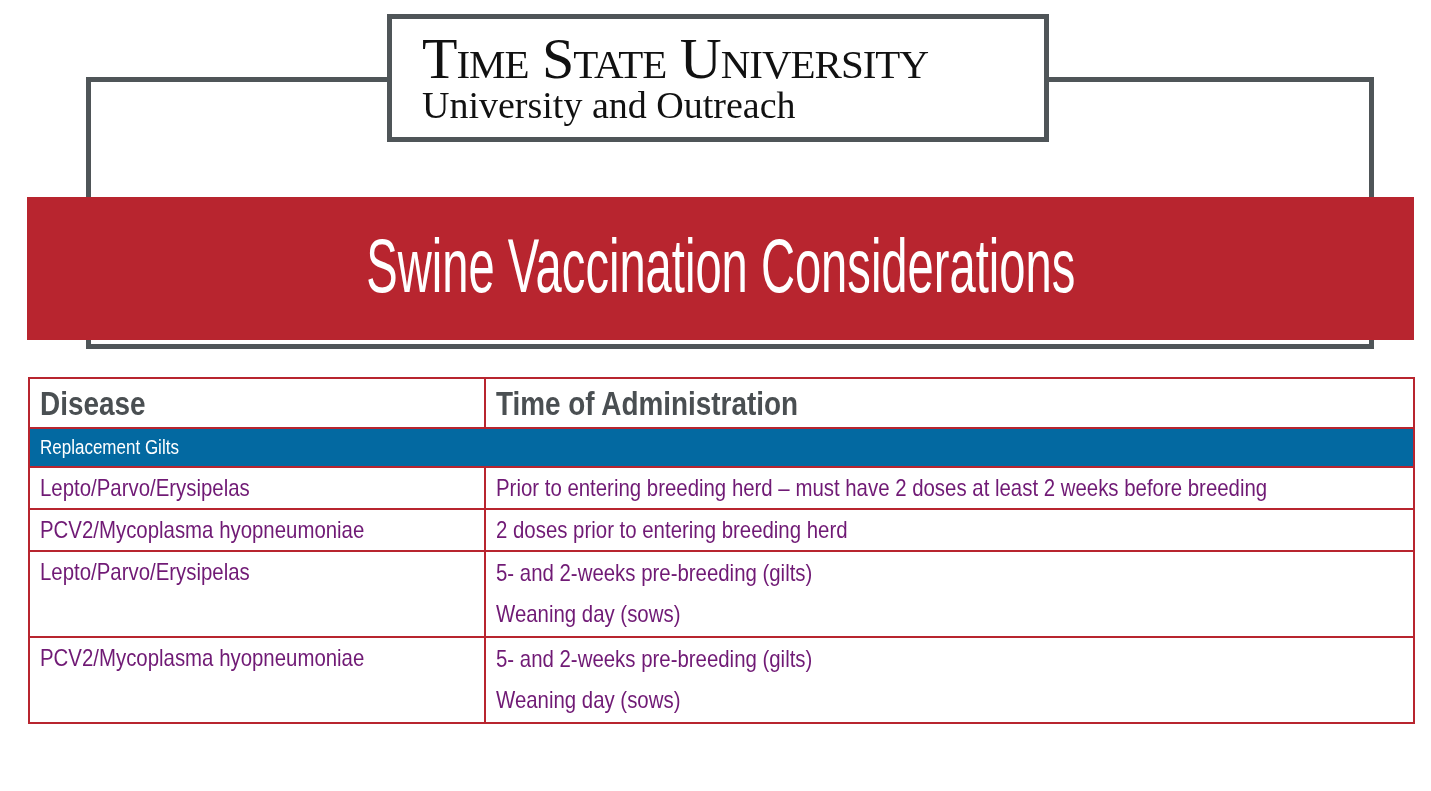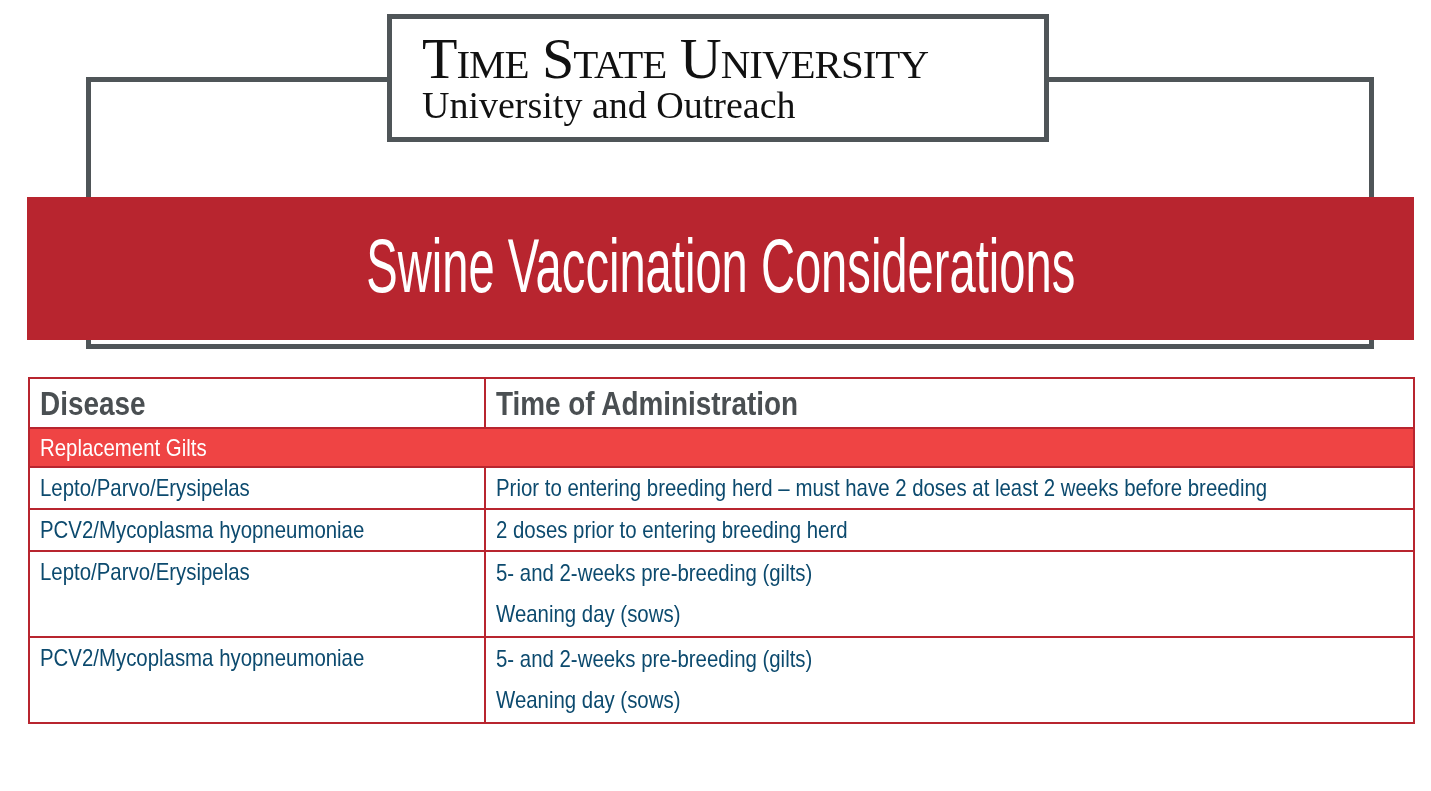--- a/index.html
+++ b/index.html
@@ -100,38 +100,38 @@
       vertical-align: middle;
     }
     .head-row th span {
       display: inline-block;
       transform: scaleX(0.82);
       transform-origin: left center;
       white-space: nowrap;
     }
 
     .section-row td {
-      background: #ef4444;
+      background: #0369a1;
       color: #ffffff;
       height: 37px;
-      font-size: 24px;
+      font-size: 20px;
       vertical-align: middle;
     }
     .section-row td span {
       display: inline-block;
       transform: scaleX(0.85);
       transform-origin: left center;
       white-space: nowrap;
     }
 
     .data-row td {
       font-size: 24px;
       line-height: 40px;
       height: 38px;
-      color: #0c4a6e;
+      color: #701a75;
     }
     .cond {
       display: inline-block;
       transform: scaleX(0.85);
       transform-origin: left center;
       white-space: nowrap;
     }
     .multi-row td { height: 84px; }
     .line { display: block; line-height: 41px; text-decoration: underline; }
   </style>

